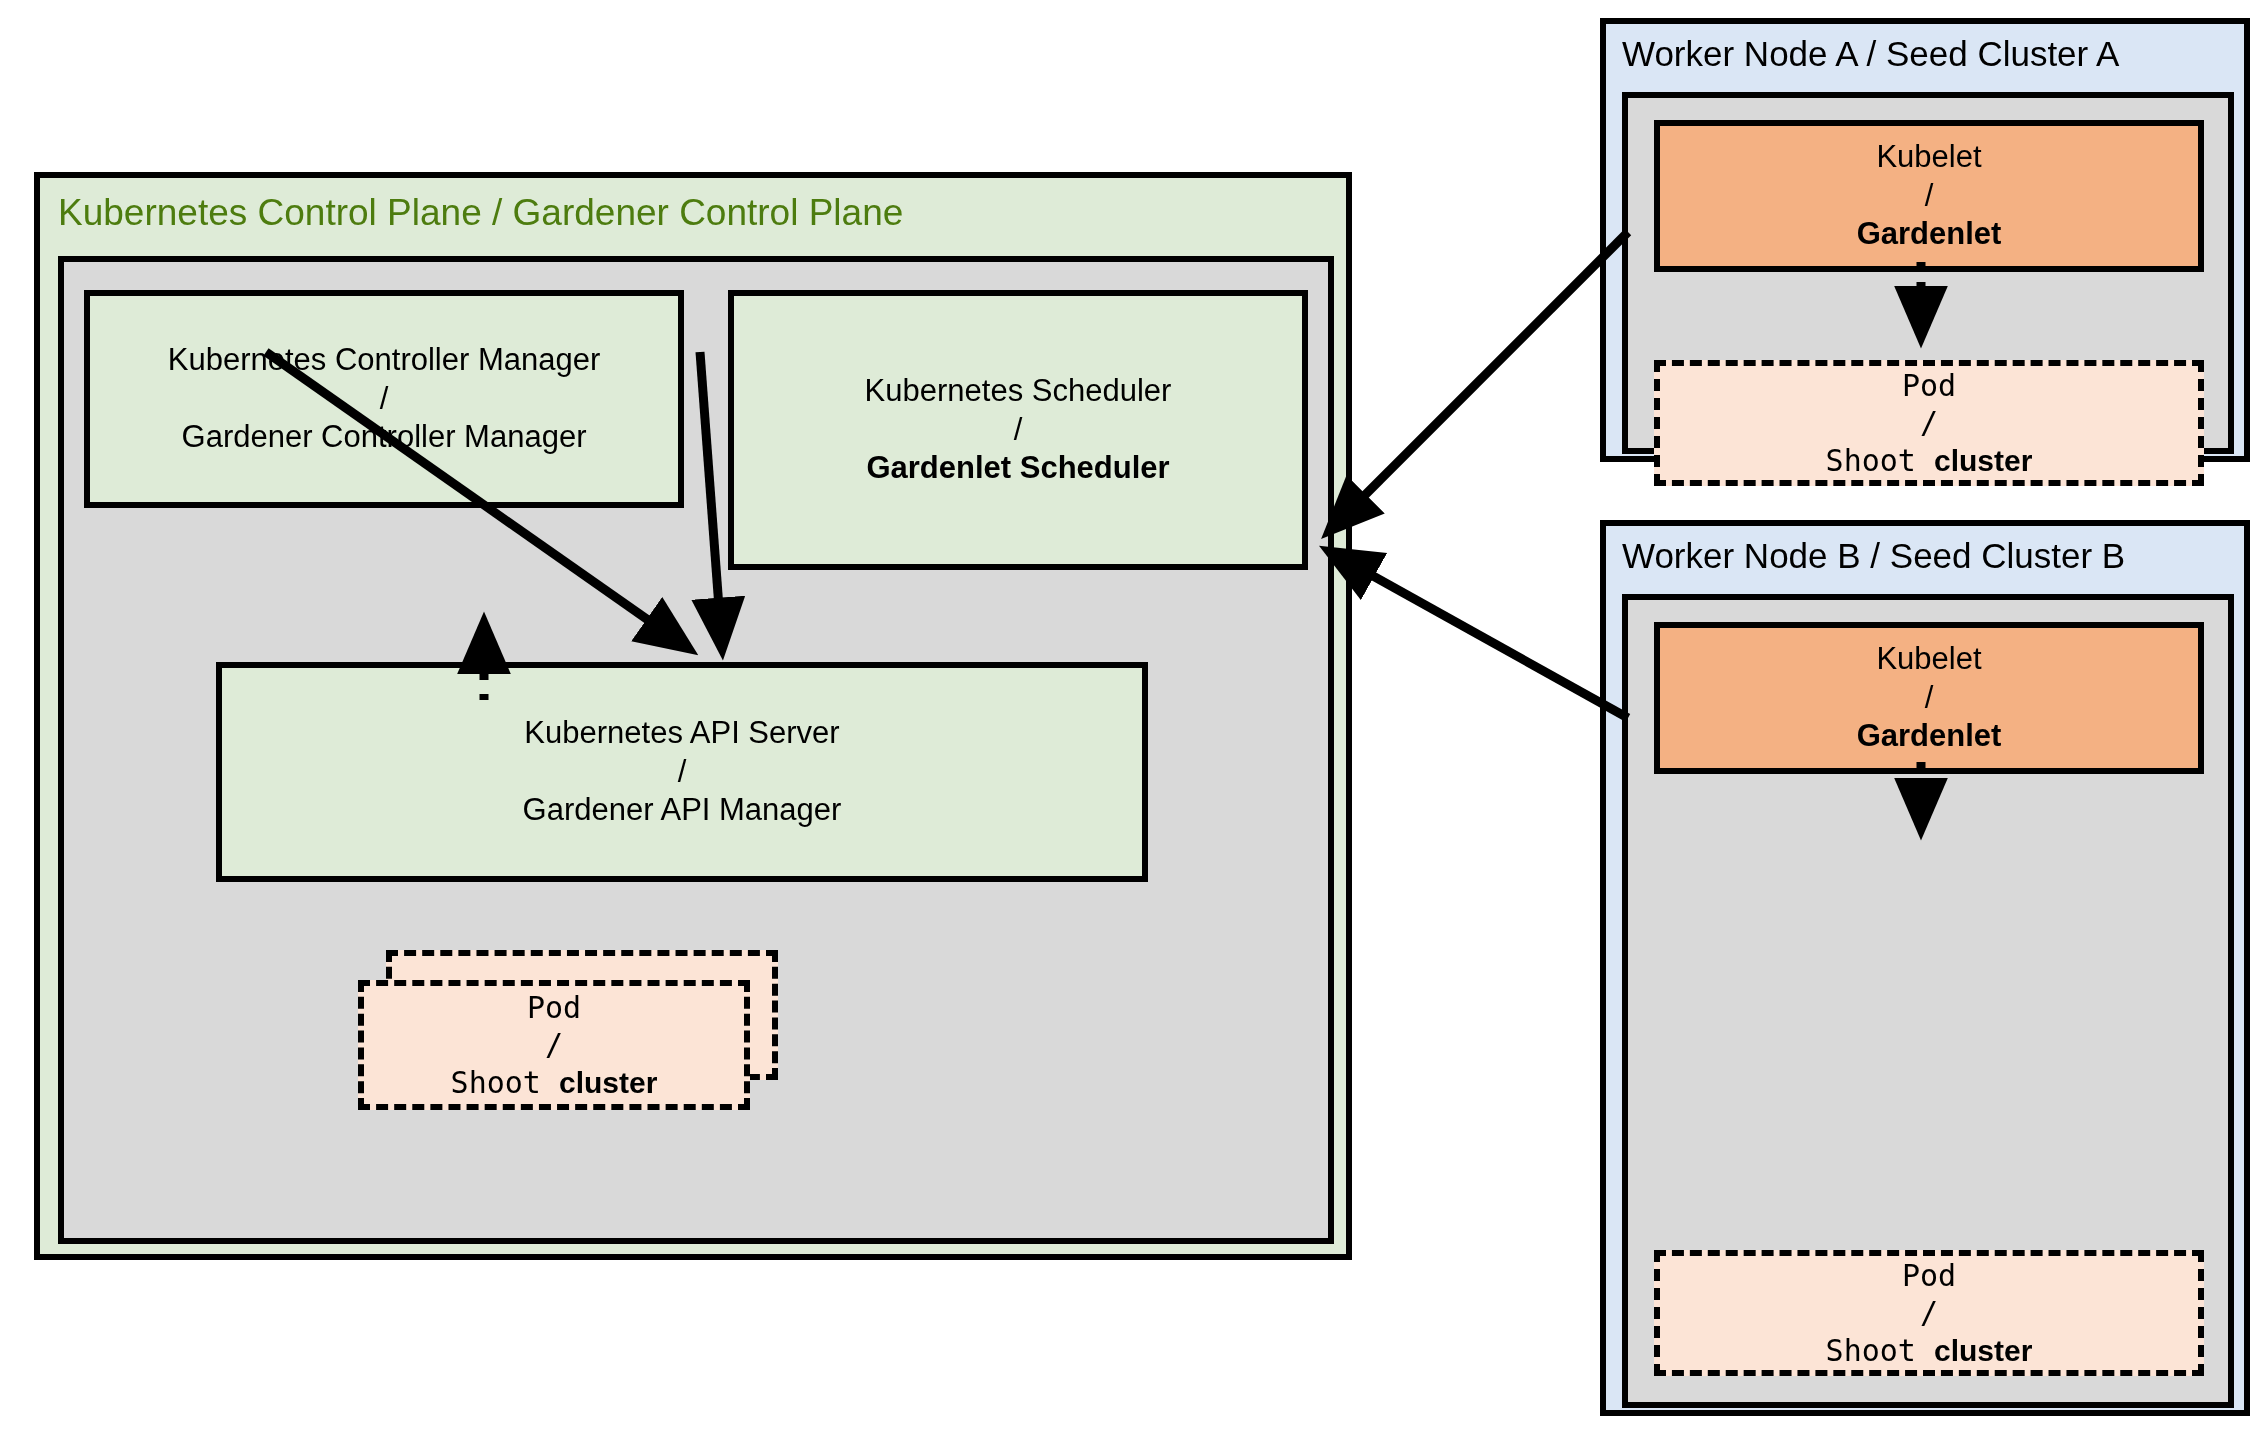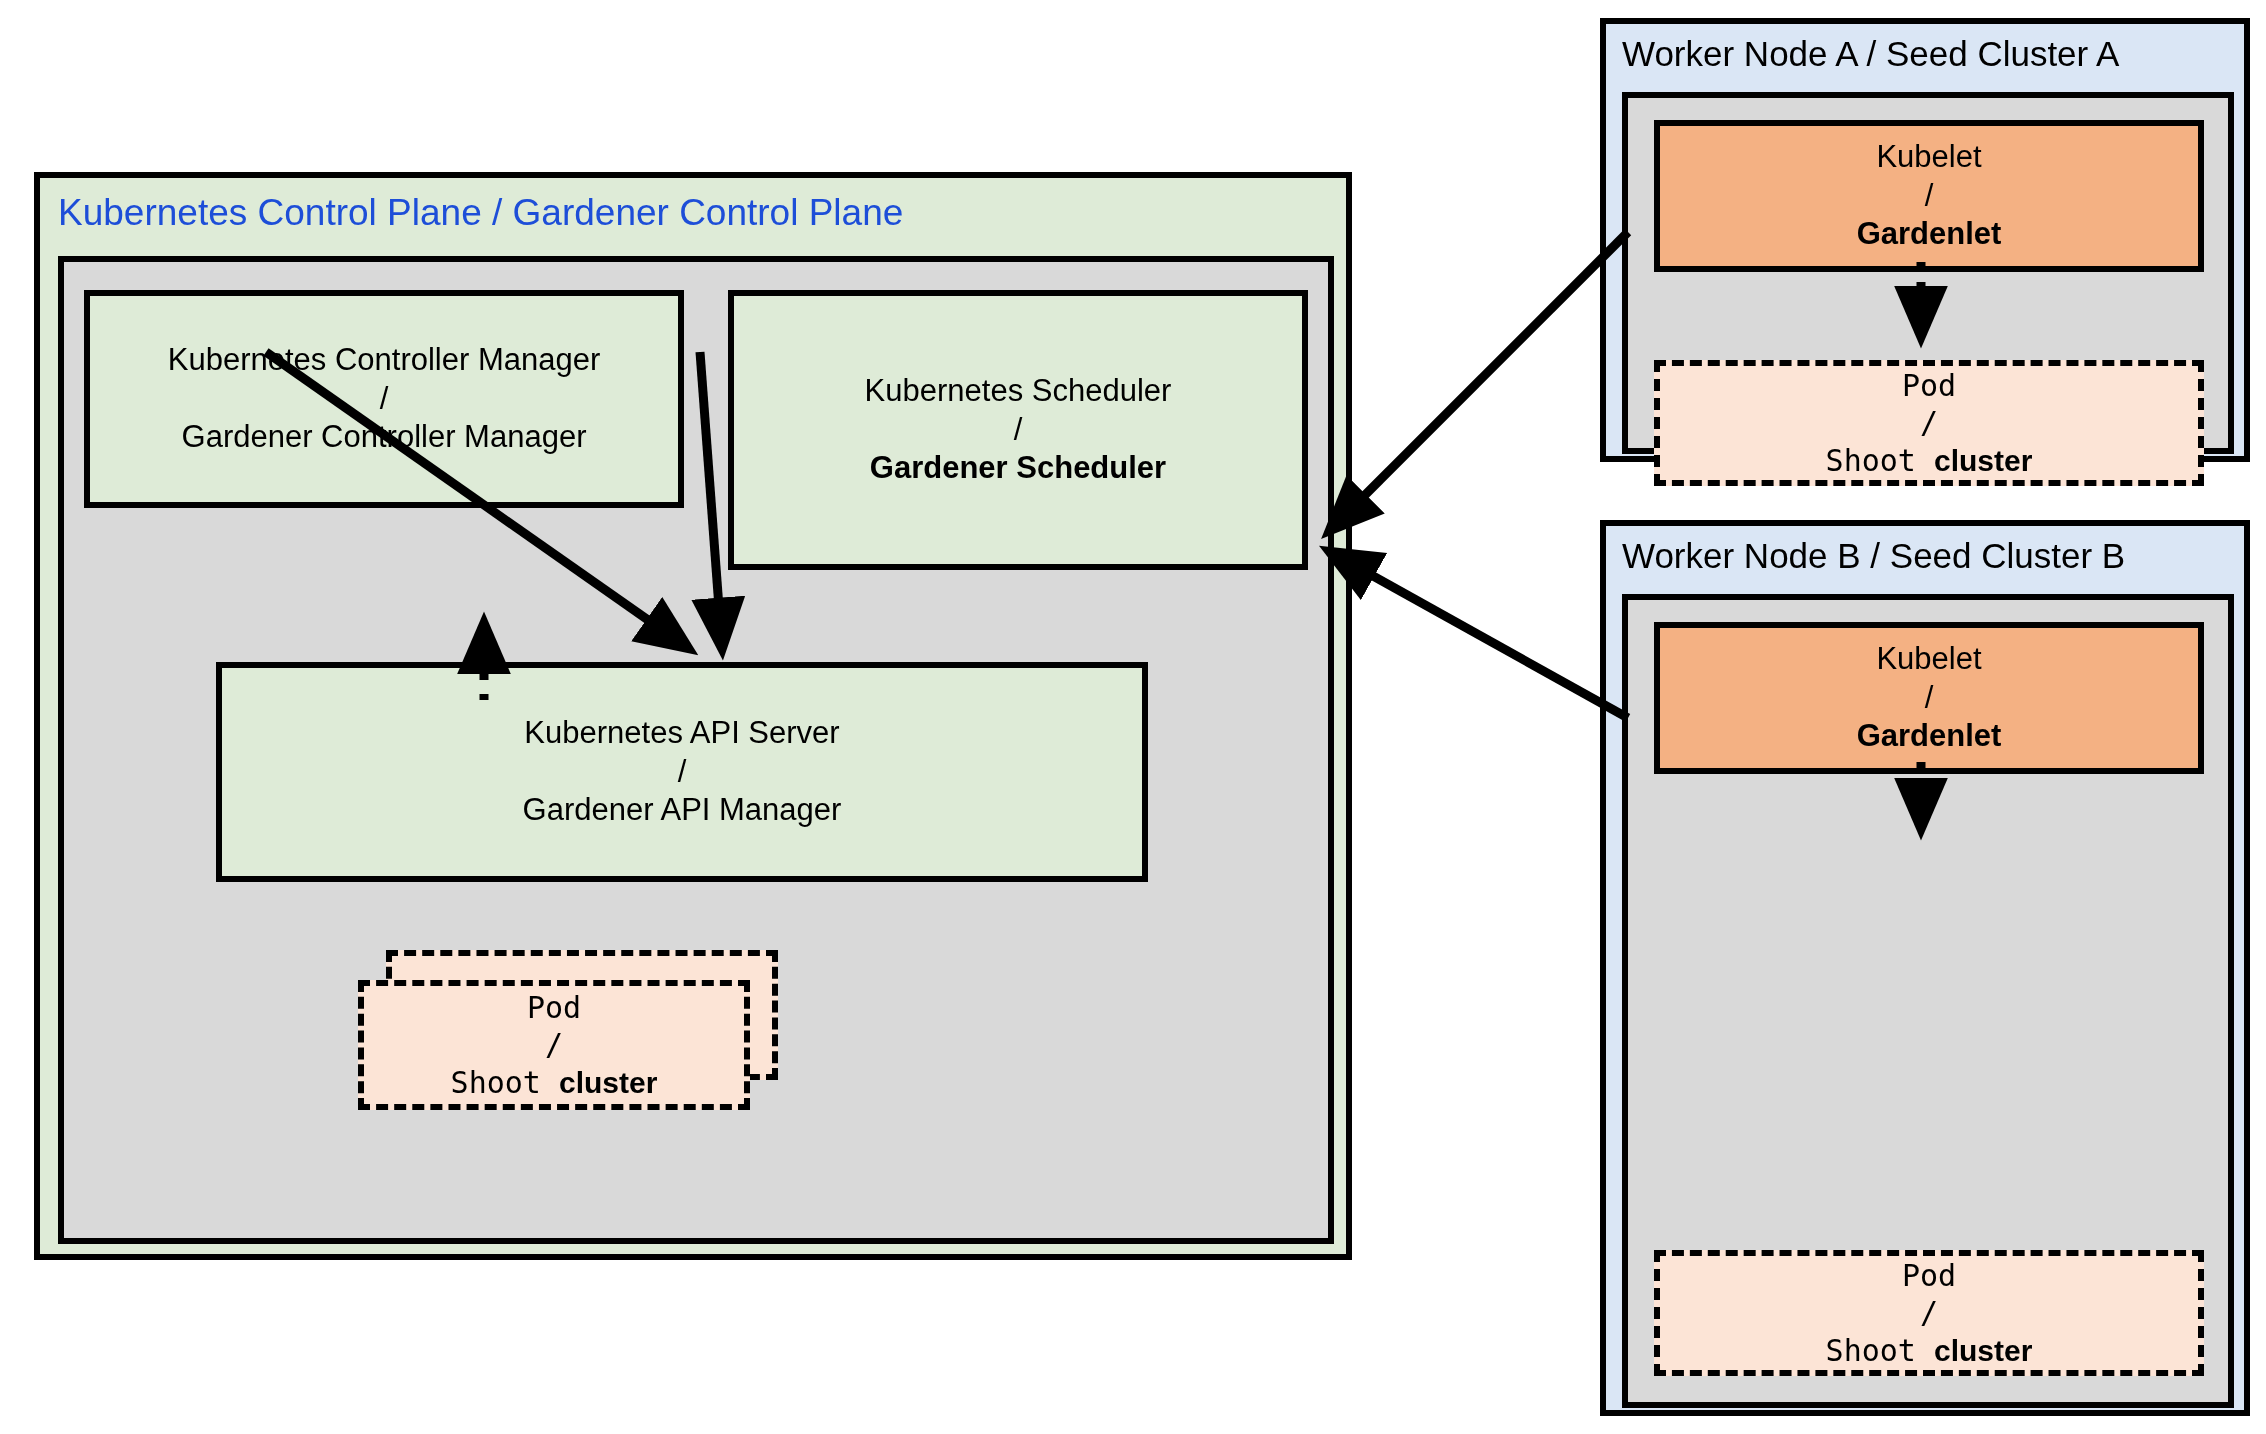--- a/index.html
+++ b/index.html
@@ -21,21 +21,21 @@
     text-align: right; line-height: 1.25;
   }
 
   
   #control-plane {
     left: 34px; top: 172px; width: 1318px; height: 1088px;
     background: #deebd7;
   }
   #control-plane-title {
     position: absolute; left: 18px; top: 14px;
-    font-size: 37px; color: #1d4ed8; white-space: nowrap;
+    font-size: 37px; color: #4d7c0f; white-space: nowrap;
   }
   #cp-inner {
     position: absolute; left: 18px; top: 78px;
     width: 1276px; height: 988px;
     background: #d9d9d9; border: 6px solid #000;
   }
 
   .green-box { background: #deebd7; }
   #kcm-box  { left: 20px;  top: 28px;  width: 600px; height: 218px; }
   #ksched-box { left: 664px; top: 28px; width: 580px; height: 280px; }
@@ -103,21 +103,21 @@
           <div class="bx-line">Kubernetes Controller Manager</div>
           <div class="bx-line">/</div>
           <div class="bx-line">Gardener Controller Manager</div>
         </div>
       </div>
 
       <div class="box green-box" id="ksched-box">
         <div class="center-txt">
           <div class="bx-line">Kubernetes Scheduler</div>
           <div class="bx-line">/</div>
-          <div class="bx-line b">Gardener Scheduler</div>
+          <div class="bx-line b">Gardenlet Scheduler</div>
         </div>
       </div>
 
       <div class="box green-box" id="kapi-box">
         <div class="center-txt">
           <div class="bx-line">Kubernetes API Server</div>
           <div class="bx-line">/</div>
           <div class="bx-line">Gardener API Manager</div>
         </div>
       </div>

